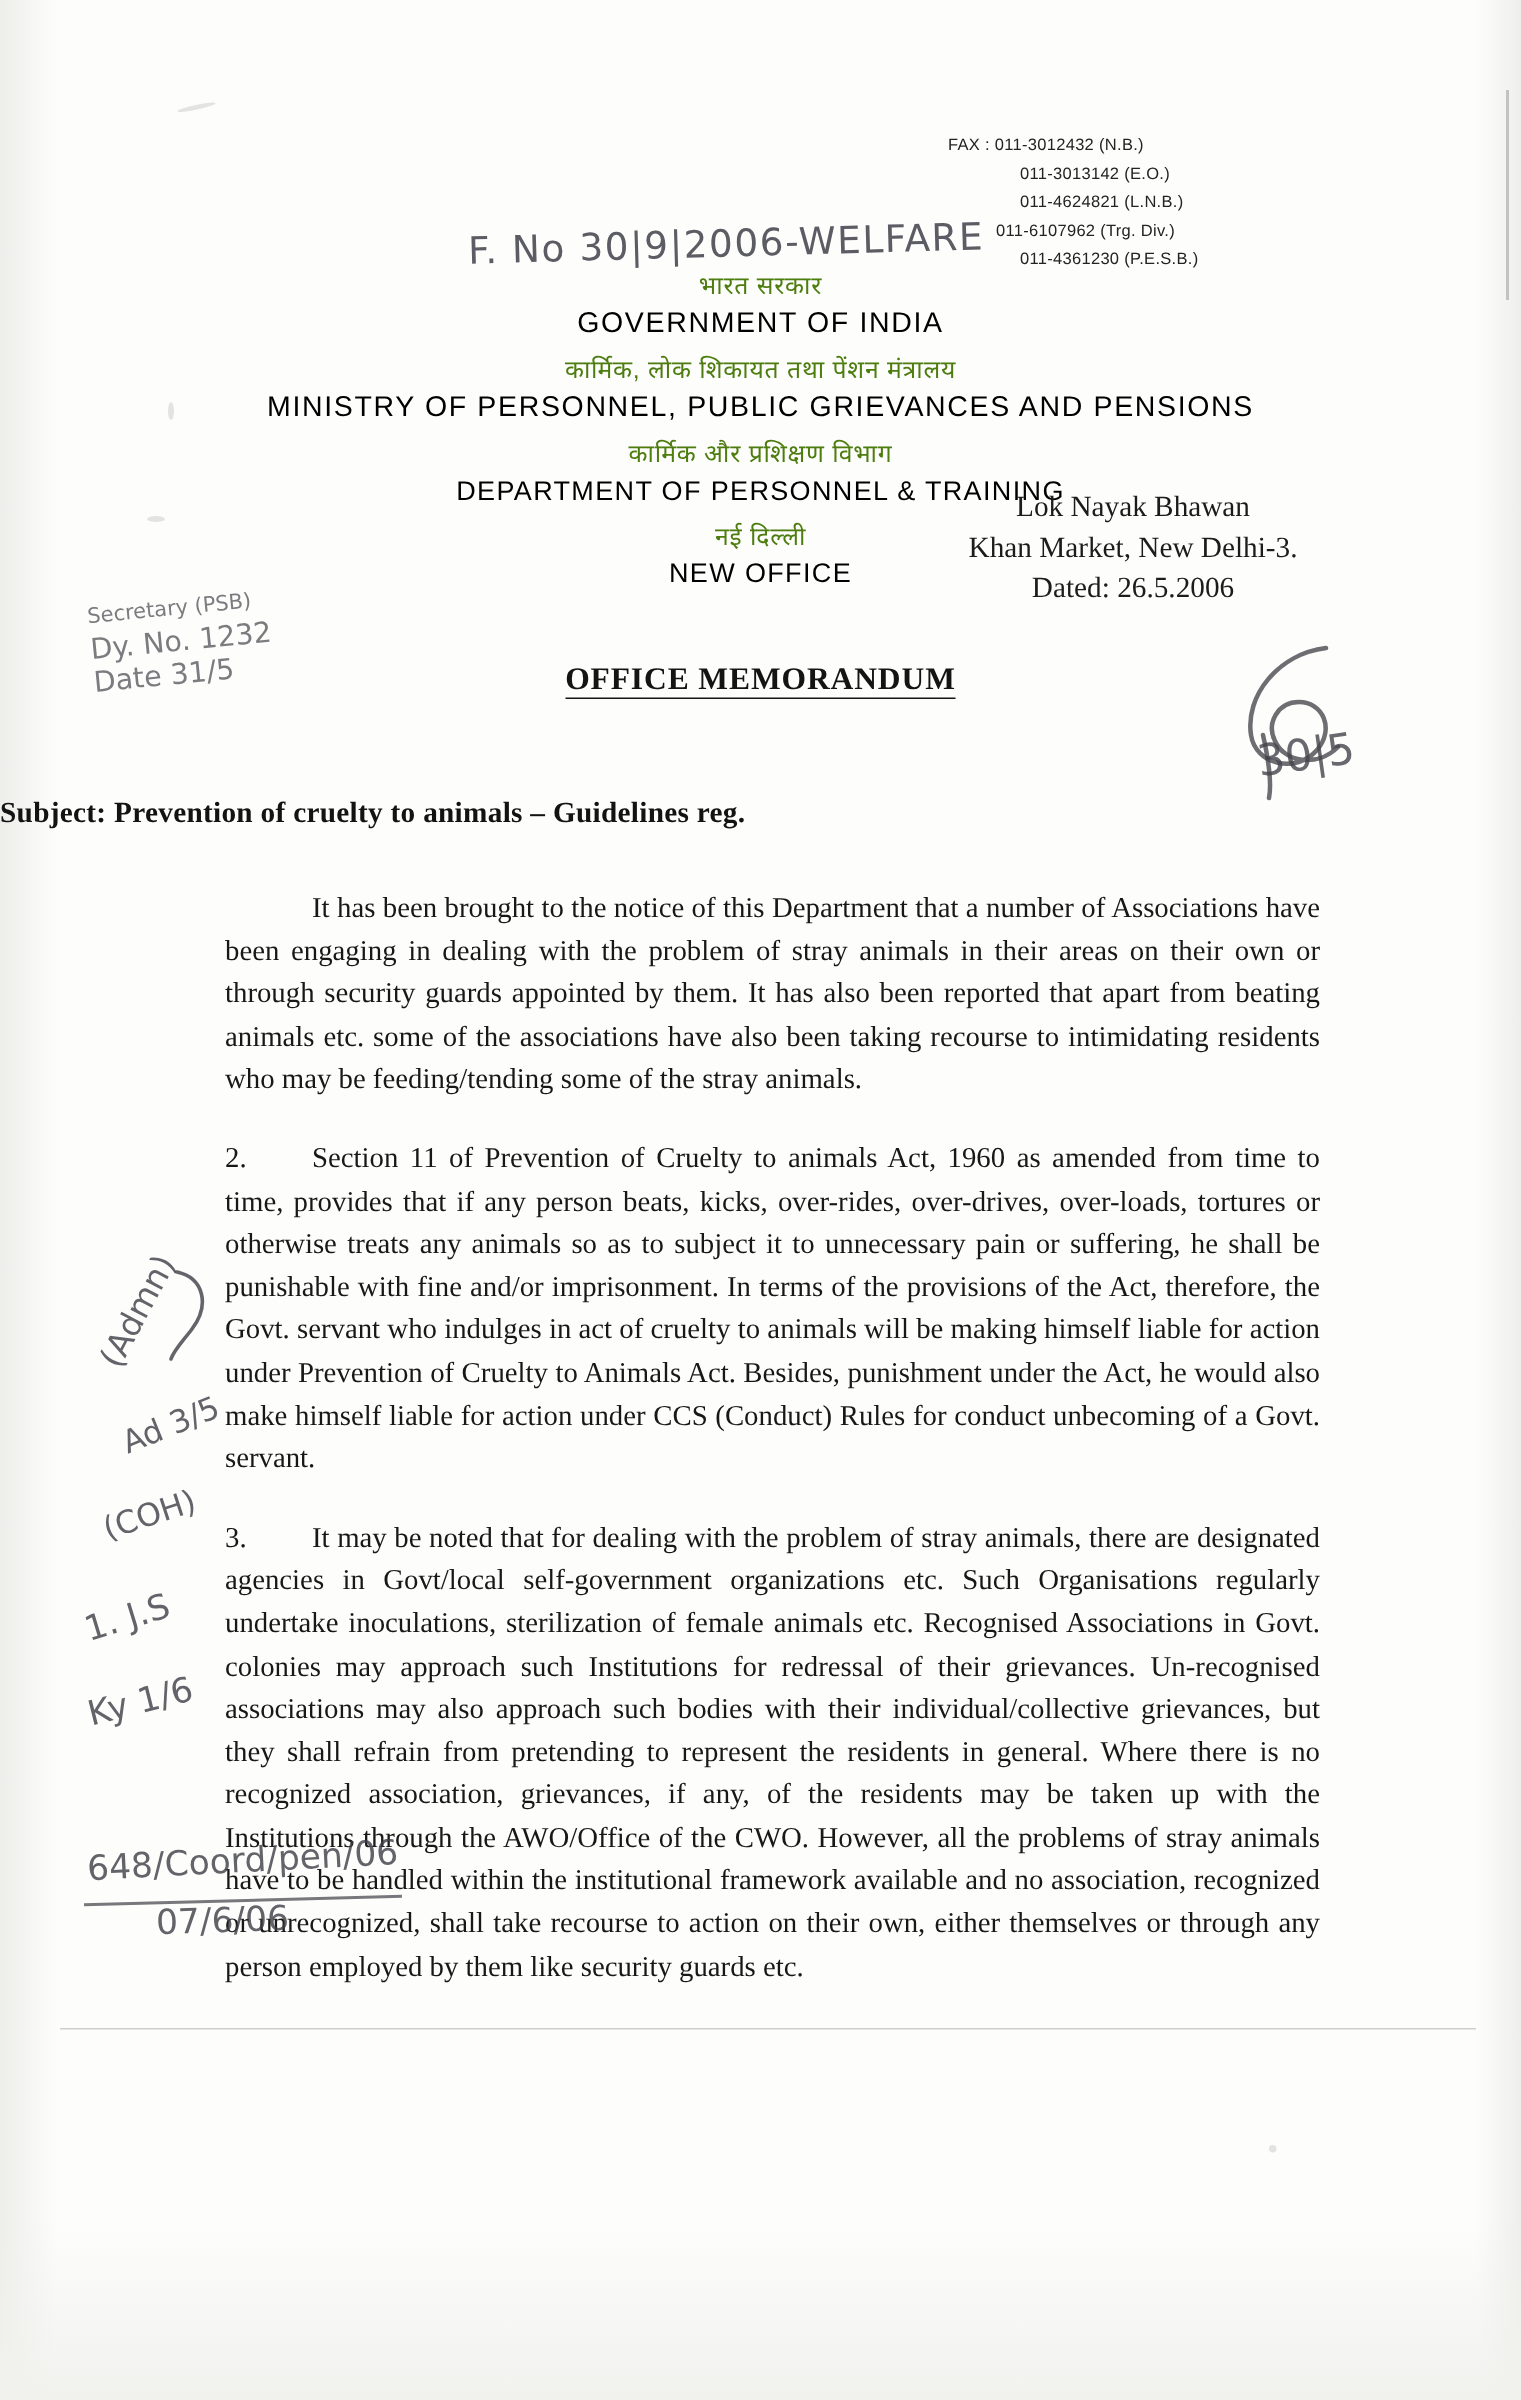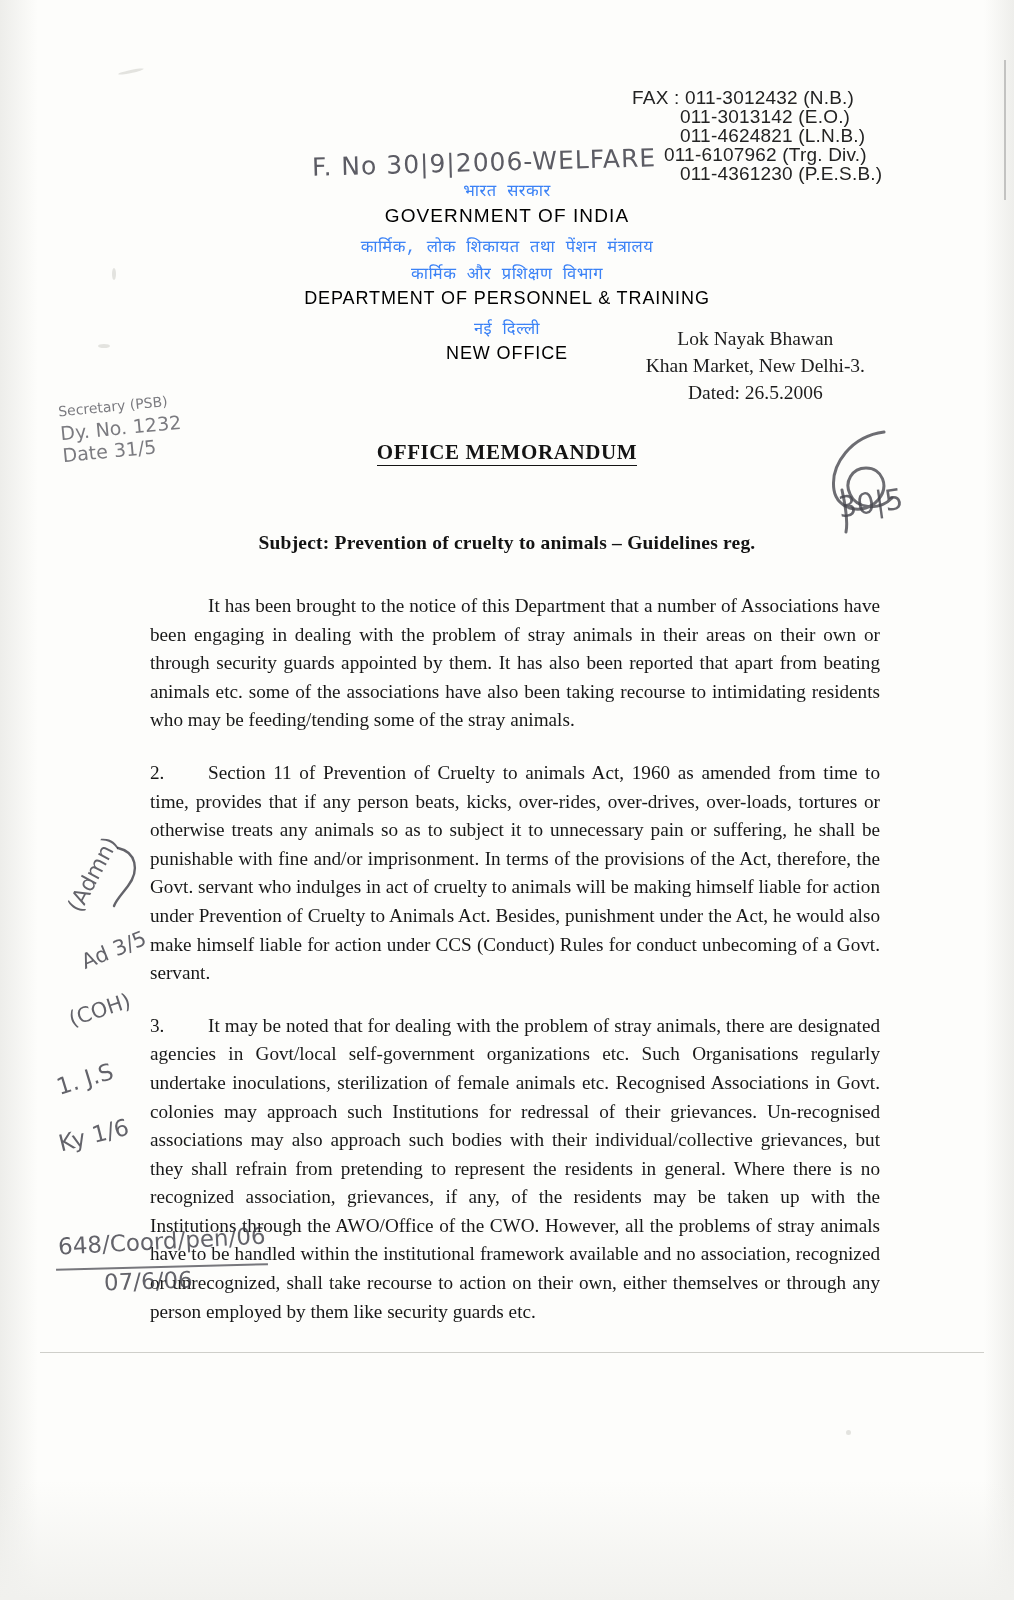--- a/index.html
+++ b/index.html
@@ -52,21 +52,21 @@
     left: 40px; right: 30px; top: 1352px; height: 1px;
     background: #cfcfca;
   }
 
   
   .fax-block {
     position: absolute;
     left: 632px;
     top: 88px;
     font-family: "Liberation Sans", sans-serif;
-    font-size: 19px;
+    font-size: 11px;
     line-height: 19px;
     color: #232323;
     letter-spacing: .2px;
     white-space: nowrap;
   }
   .fax-line { display: block; }
   .fax-label { display: inline-block; }
   .fax-num { display: inline-block; }
 
   
@@ -89,24 +89,24 @@
 
   
   .letterhead {
     position: absolute;
     left: 0;
     right: 0;
     top: 178px;
     text-align: center;
   }
   .lh-hi {
-    font-family: Liberation Mono, monospace;
+    font-family: Liberation Sans, sans-serif;
     font-size: 16.5px;
     letter-spacing: .5px;
-    color: #3b82f6;
+    color: #4d7c0f;
     margin: 0 0 3px 0;
   }
   .lh-en {
     font-family: "Liberation Sans", sans-serif;
     font-size: 19px;
     letter-spacing: 1.1px;
     color: #000000;
     margin: 0 0 7px 0;
   }
   .lh-en.small { font-size: 18px; letter-spacing: .9px; }
@@ -169,21 +169,20 @@
     color: #44444c;
     opacity: .8;
     transform: rotate(-8deg);
   }
 
   
   .subject {
     position: absolute;
     left: 0; right: 0;
     top: 532px;
-    text-align: center;
     font-family: "Liberation Serif", serif;
     font-weight: bold;
     font-size: 19.5px;
     color: #131313;
     letter-spacing: .2px;
   }
 
   
   .body-wrap {
     position: absolute;
@@ -329,20 +328,21 @@
       <span class="fax-num">(P.E.S.B.)</span>
     </span>
   </div>
 
   <div class="file-no hand">F. No 30|9|2006-WELFARE</div>
 
   <div class="letterhead">
     <p class="lh-hi tight">भारत सरकार</p>
     <p class="lh-en">GOVERNMENT OF INDIA</p>
     <p class="lh-hi tight">कार्मिक, लोक शिकायत तथा पेंशन मंत्रालय</p>
+    <p class="lh-en">MINISTRY OF PERSONNEL, PUBLIC GRIEVANCES AND PENSIONS</p>
     <p class="lh-hi tight">कार्मिक और प्रशिक्षण विभाग</p>
     <p class="lh-en small">DEPARTMENT OF PERSONNEL &amp; TRAINING</p>
     <p class="lh-hi tight">नई दिल्ली</p>
     <p class="lh-en small">NEW OFFICE</p>
   </div>
 
   <div class="address">
     <div>Lok Nayak Bhawan</div>
     <div>Khan Market, New Delhi-3.</div>
     <div>Dated: 26.5.2006</div>

